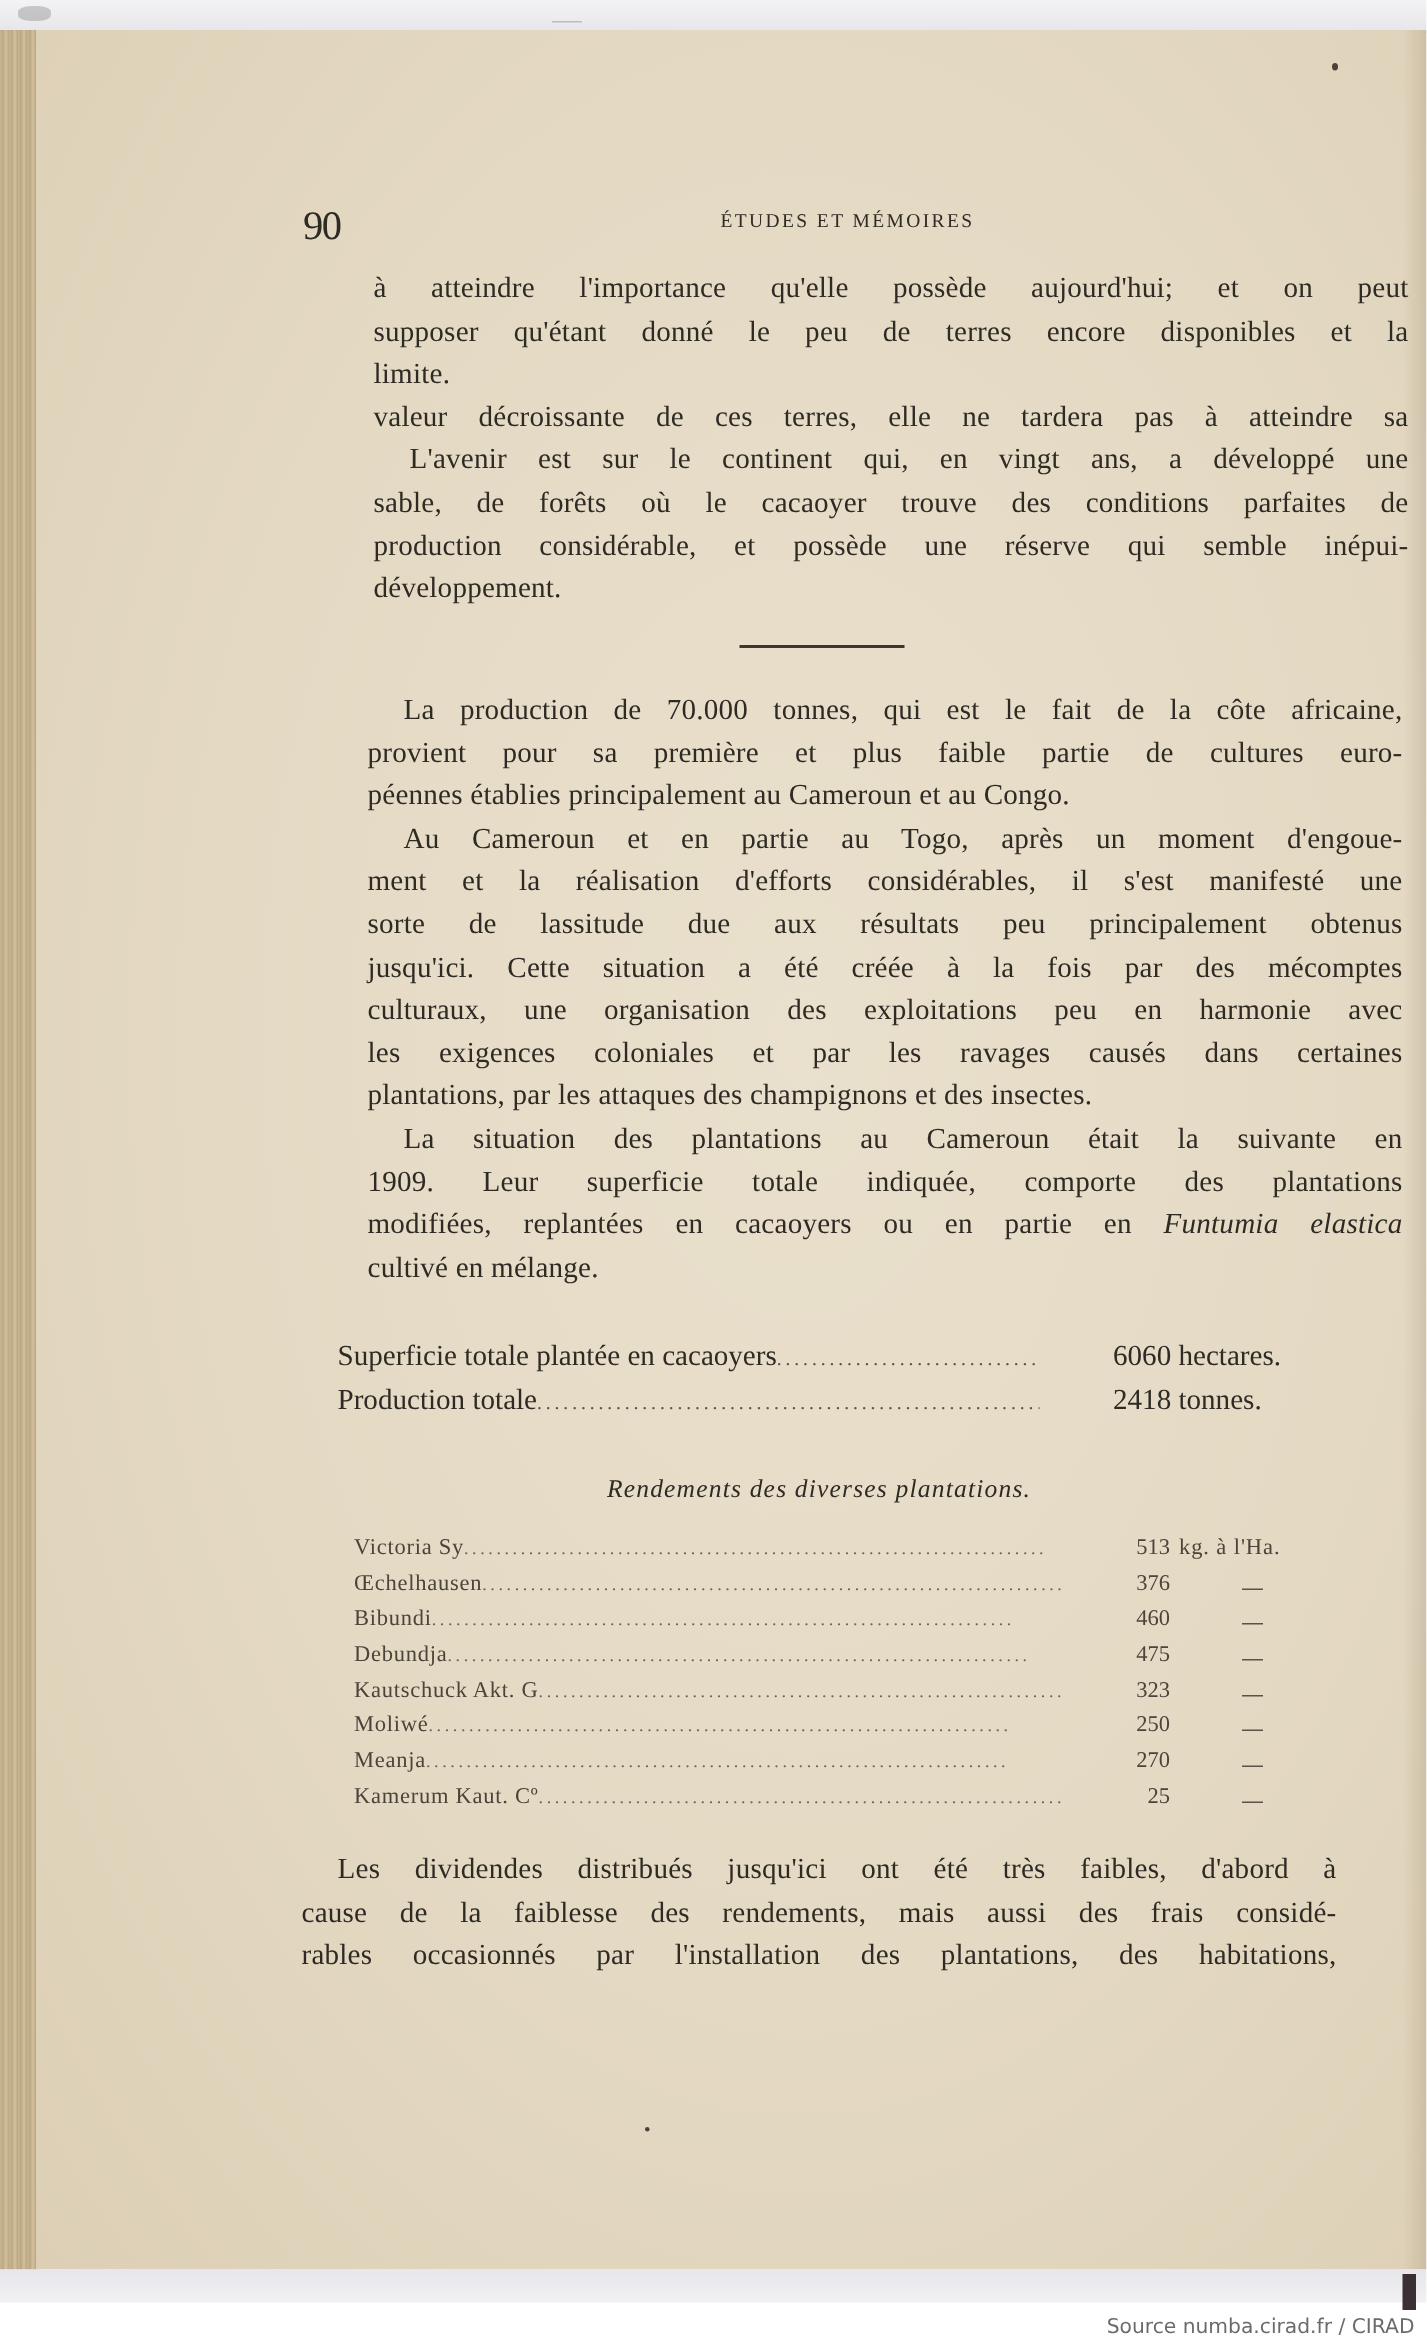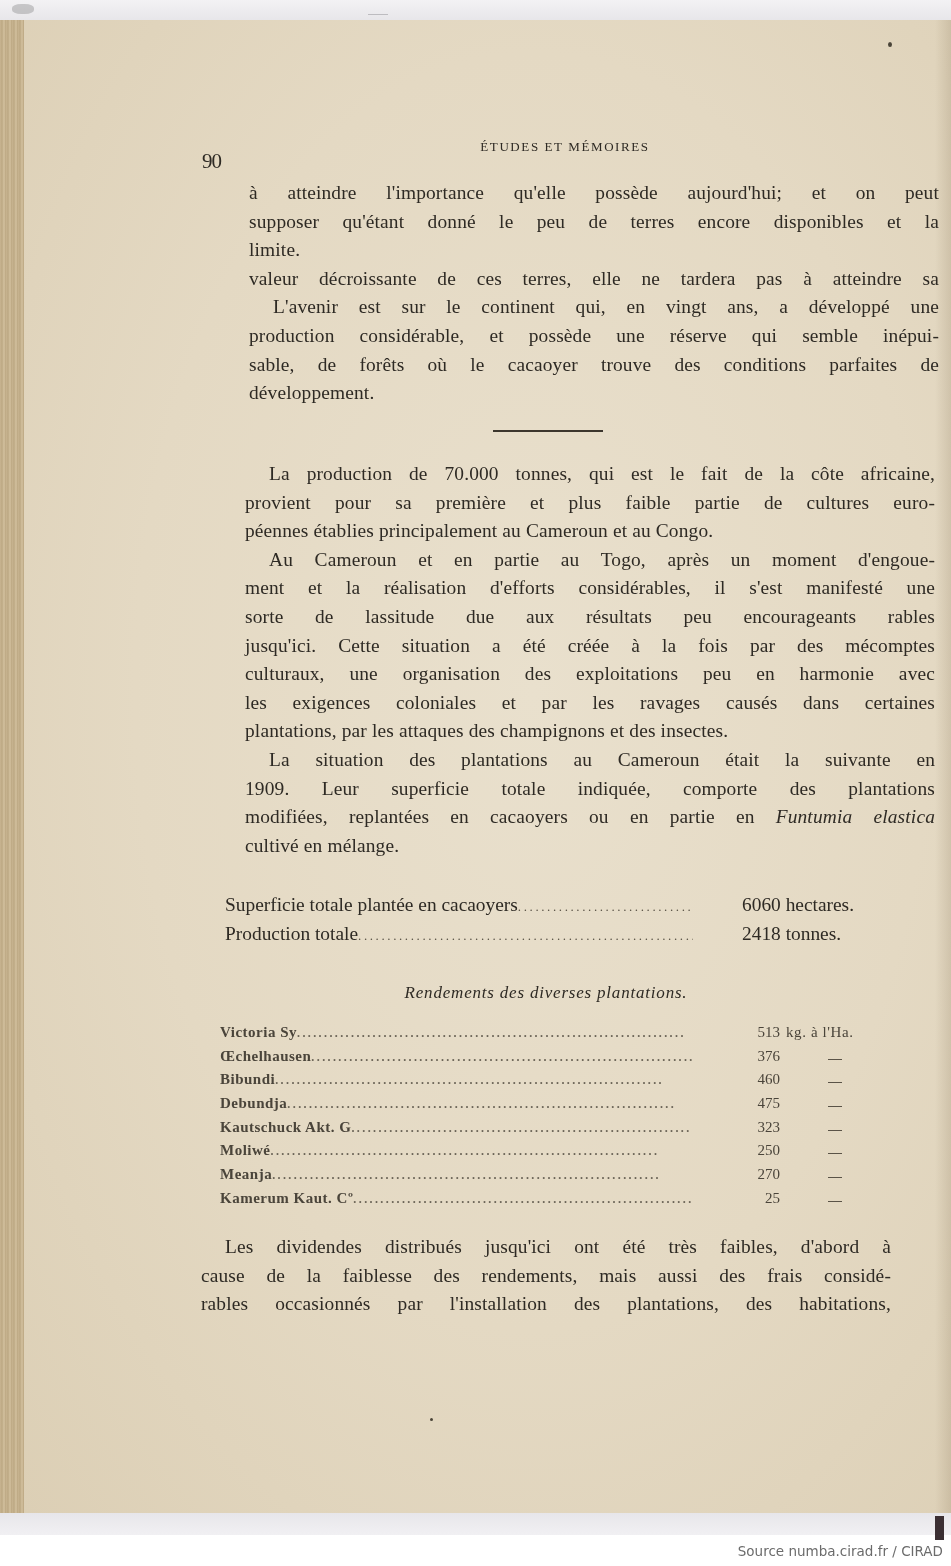--- a/index.html
+++ b/index.html
@@ -37,21 +37,21 @@
     .smudge {
       position: absolute; left: 12px; top: 4px; width: 22px; height: 10px;
       background: rgba(120,120,120,0.35); border-radius: 40%;
     }
     .dash-top { position: absolute; left: 368px; top: 14px; width: 20px; height: 1px; background: #bdbcc0; }
 
     .running-head {
       position: absolute; left: 202px; top: 133px; width: 690px; height: 26px;
     }
     .page-number {
-      position: absolute; left: 0; top: 16px; font-size: 21px; letter-spacing: -1px;
+      position: absolute; left: 0; top: 2px; font-size: 27px; letter-spacing: -1px;
     }
     .header-title {
       position: absolute; left: 0; width: 690px; top: 6px; text-align: center;
       font-size: 13px; letter-spacing: 1.6px; padding-left: 36px; box-sizing: border-box;
     }
 
     .text-block {
       position: absolute; left: 201px; width: 690px;
       font-size: 19.4px; line-height: 28.6px; text-align: justify;
       letter-spacing: 0.15px;
@@ -77,21 +77,21 @@
 
     .yield-title {
       position: absolute; left: 201px; width: 690px; top: 983px; text-align: center;
       font-style: italic; font-size: 17px; letter-spacing: 0.8px;
     }
     .yield-table {
       position: absolute; left: 220px; top: 1024px; width: 672px;
       font-size: 15px; color: #4a443a;
     }
     .y-row { position: relative; height: 23.7px; }
-    .y-name { position: absolute; left: 0; width: 472px; overflow: hidden; white-space: nowrap; letter-spacing: 0.5px; font-weight: bold; }
+    .y-name { position: absolute; left: 16px; width: 472px; overflow: hidden; white-space: nowrap; letter-spacing: 0.5px; }
     .y-name .dots { letter-spacing: 2.4px; font-size: 12px; color: #6a6356; }
     .y-value { position: absolute; left: 510px; width: 50px; text-align: right; }
     .y-unit { position: absolute; left: 566px; white-space: nowrap; letter-spacing: 0.6px; }
     .y-dash { position: absolute; left: 608px; top: 11px; width: 14px; height: 1px; background: #5a5347; }
 
     .credit {
       position: absolute; right: 8px; top: 1543px; font-family: "DejaVu Sans", sans-serif;
       font-size: 13.5px; color: #6b6b6b; margin-left: 20px;
     }
   </style>
@@ -116,38 +116,38 @@
 
 <div class="text-block" style="top:179px;margin-left:48px;">
   <p>
     <span class="l">à atteindre l'importance qu'elle possède aujourd'hui; et on peut</span>
     <span class="l">supposer qu'étant donné le peu de terres encore disponibles et la</span>
     <span class="l last">limite.</span>
     <span class="l">valeur décroissante de ces terres, elle ne tardera pas à atteindre sa</span>
   </p>
   <p class="indent">
     <span class="l">L'avenir est sur le continent qui, en vingt ans, a développé une</span>
+    <span class="l" style="text-indent:0">sable, de forêts où le cacaoyer trouve des conditions parfaites de</span>
     <span class="l" style="text-indent:0">production considérable, et possède une réserve qui semble inépui-</span>
-    <span class="l" style="text-indent:0">sable, de forêts où le cacaoyer trouve des conditions parfaites de</span>
     <span class="l last" style="text-indent:0">développement.</span>
   </p>
 </div>
 
 <div class="separator"></div>
 
 <div class="text-block" style="top:460px;margin-left:44px;">
   <p class="indent">
     <span class="l">La production de 70.000 tonnes, qui est le fait de la côte africaine,</span>
     <span class="l" style="text-indent:0">provient pour sa première et plus faible partie de cultures euro-</span>
     <span class="l last" style="text-indent:0">péennes établies principalement au Cameroun et au Congo.</span>
   </p>
   <p class="indent">
     <span class="l">Au Cameroun et en partie au Togo, après un moment d'engoue-</span>
     <span class="l" style="text-indent:0">ment et la réalisation d'efforts considérables, il s'est manifesté une</span>
-    <span class="l" style="text-indent:0">sorte de lassitude due aux résultats peu encourageants rables</span>
+    <span class="l" style="text-indent:0">sorte de lassitude due aux résultats peu principalement obtenus</span>
     <span class="l" style="text-indent:0">jusqu'ici. Cette situation a été créée à la fois par des mécomptes</span>
     <span class="l" style="text-indent:0">culturaux, une organisation des exploitations peu en harmonie avec</span>
     <span class="l" style="text-indent:0">les exigences coloniales et par les ravages causés dans certaines</span>
     <span class="l last" style="text-indent:0">plantations, par les attaques des champignons et des insectes.</span>
   </p>
   <p class="indent">
     <span class="l">La situation des plantations au Cameroun était la suivante en</span>
     <span class="l" style="text-indent:0">1909. Leur superficie totale indiquée, comporte des plantations</span>
     <span class="l" style="text-indent:0"><span>modifiées, replantées en cacaoyers ou en partie en </span><span class="ital">Funtumia elastica</span></span>
     <span class="l last" style="text-indent:0">cultivé en mélange.</span>

